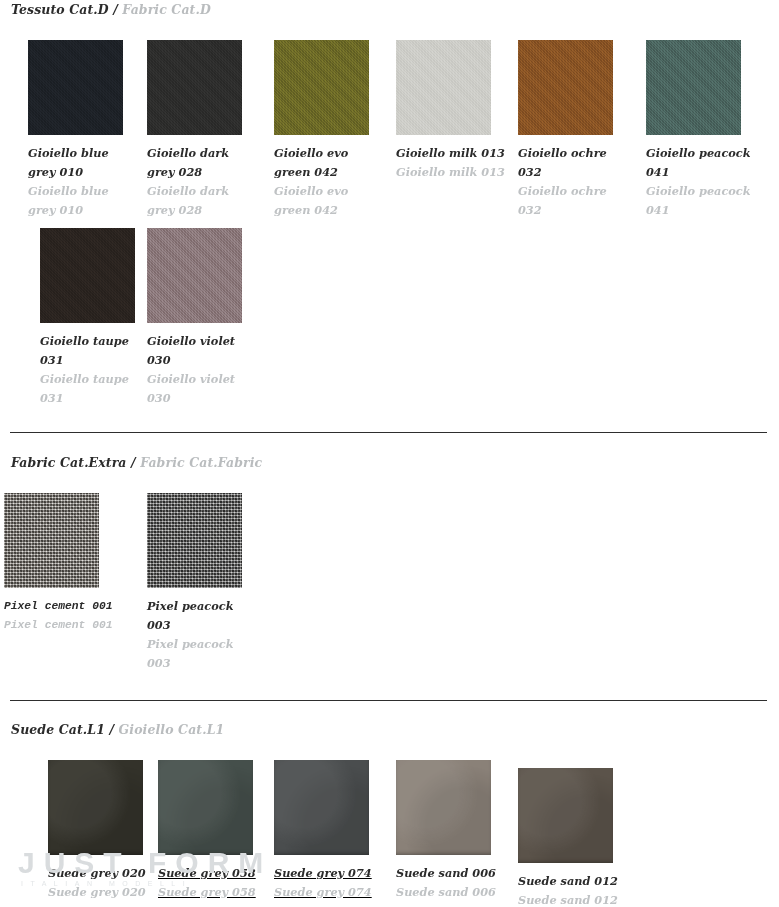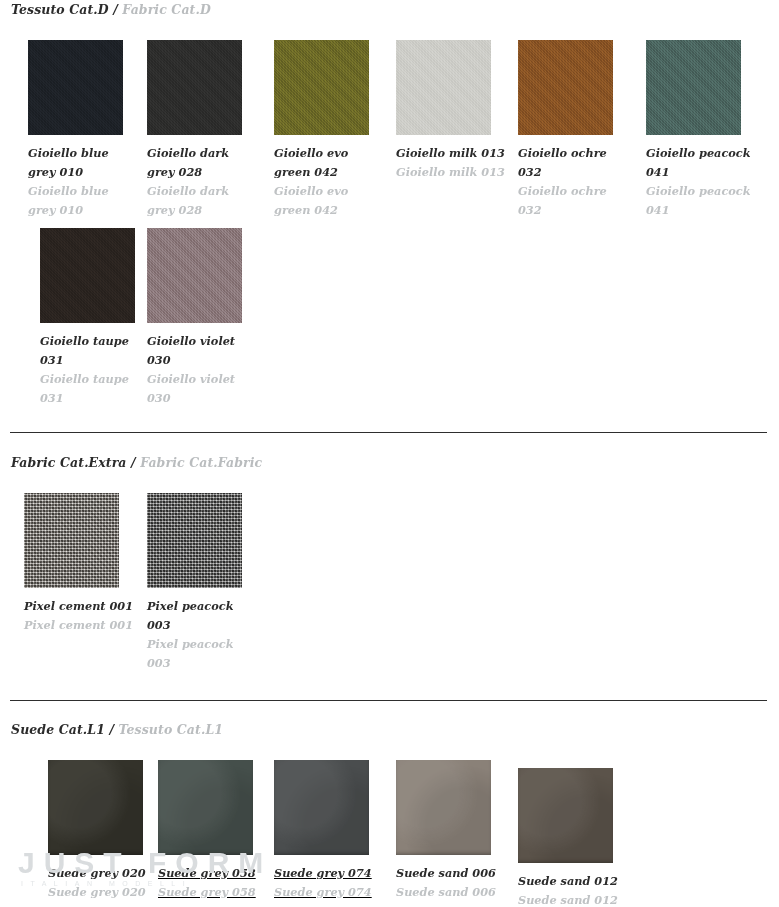--- a/index.html
+++ b/index.html
@@ -161,21 +161,21 @@
   <div class="divider" style="top:432px;"></div>
 
   <div class="section" style="top:455px;">
     <div class="sec-head" style="position:absolute;top:0;">
       <span>Fabric Cat.Extra</span>
       <span class="sep">/</span>
       <span class="en">Fabric Cat.Fabric</span>
     </div>
 
     <div class="row" style="top:38px;">
-      <div class="cell" style="left:24px;">
+      <div class="cell" style="left:4px;font-family:Liberation Mono, monospace;">
         <div class="chip boucle" style="background:#a79f94;">
             <span class="weave"></span>
           </div>
         <div class="lbl">Pixel cement 001</div>
         <div class="lbl-en">Pixel cement 001</div>
       </div>
       <div class="cell" style="left:147px;">
         <div class="chip boucle" style="background:#6f6f6d;">
             <span class="weave"></span>
           </div>
@@ -184,21 +184,21 @@
       </div>
     </div>
   </div>
 
   <div class="divider" style="top:700px;"></div>
 
   <div class="section" style="top:722px;">
     <div class="sec-head" style="position:absolute;top:0;">
       <span>Suede Cat.L1</span>
       <span class="sep">/</span>
-      <span class="en">Tessuto Cat.L1</span>
+      <span class="en">Gioiello Cat.L1</span>
     </div>
 
     <div class="row" style="top:38px;">
       <div class="cell" style="left:20px;margin-left:28px;">
         <div class="chip leather" style="background:#33322a;">
             <span class="weave"></span>
           </div>
         <div class="lbl">Suede grey 020</div>
         <div class="lbl-en">Suede grey 020</div>
       </div>

